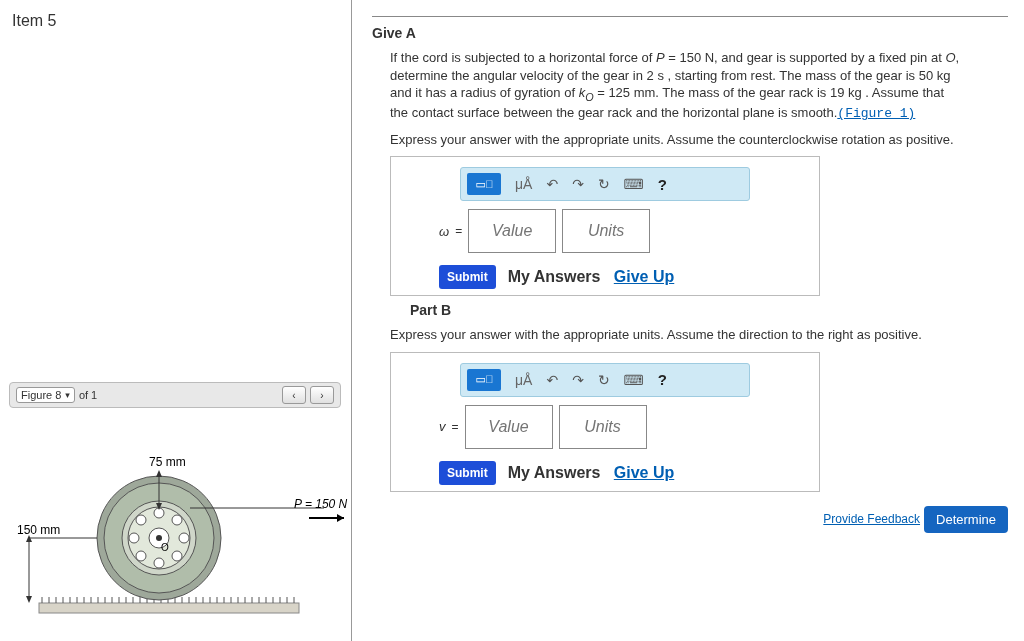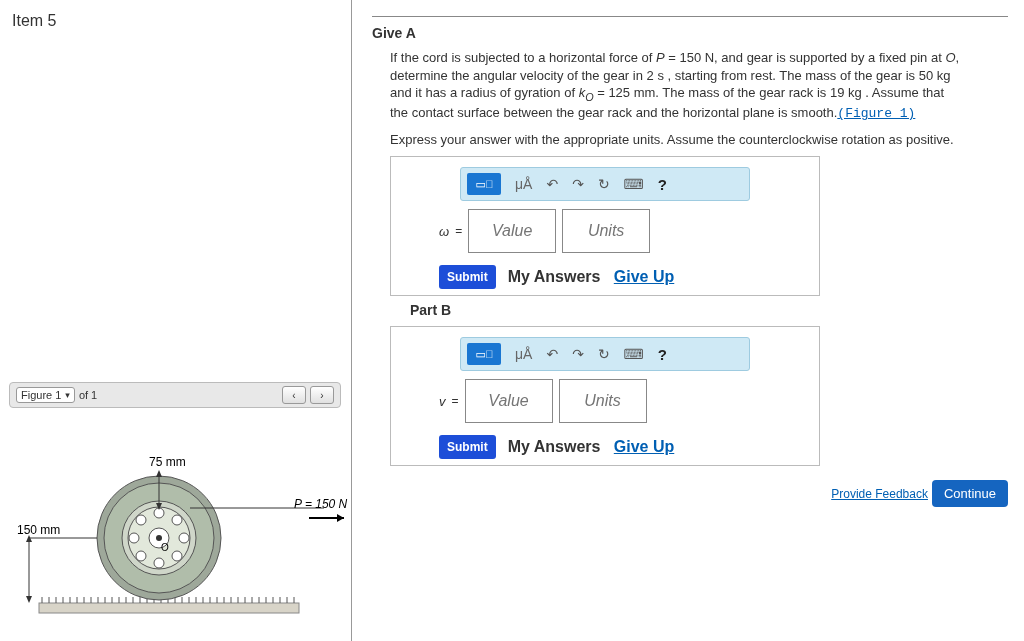--- a/index.html
+++ b/index.html
@@ -181,21 +181,21 @@
   </style>
 </head>
 <body>
 
 <div class="left-col">
   <div class="item-title">Item 5</div>
 
   <div class="figure-header">
     <div class="left">
       <span class="fig-select">
-        <span>Figure 1</span>
+        <span>Figure 8</span>
         <span class="caret">▾</span>
       </span>
       <span style="font-size:11px;">of 1</span>
     </div>
     <div class="nav-btns">
       <div class="nav-btn">‹</div>
       <div class="nav-btn">›</div>
     </div>
   </div>
 
@@ -300,20 +300,21 @@
     <div class="submit-row">
       <button class="submit-btn">Submit</button>
       <span class="link-text">
         <span>My Answers</span>&nbsp;&nbsp;
         <a href="#">Give Up</a>
       </span>
     </div>
   </div>
 
   <div class="part-title" style="padding-left:38px;">Part B</div>
+  <div class="prompt bold">Express your answer with the appropriate units. Assume the direction to the right as positive.</div>
 
   <div class="answer-panel">
     <div class="toolbar">
       <span class="tb-icon-btn">▭⎕</span>
       <span class="tb-mu">μÅ</span>
       <span class="tb-glyph">↶</span>
       <span class="tb-glyph">↷</span>
       <span class="tb-glyph">↻</span>
       <span class="tb-glyph">⌨</span>
       <span class="tb-q">?</span>
@@ -328,15 +329,15 @@
       <button class="submit-btn">Submit</button>
       <span class="link-text">
         <span>My Answers</span>&nbsp;&nbsp;
         <a href="#">Give Up</a>
       </span>
     </div>
   </div>
 
   <div class="footer">
     <a href="#">Provide Feedback</a>
-    <button class="continue-btn">Continue</button>
+    <button class="continue-btn">Determine</button>
   </div>
 </div>
 
 </body></html>

